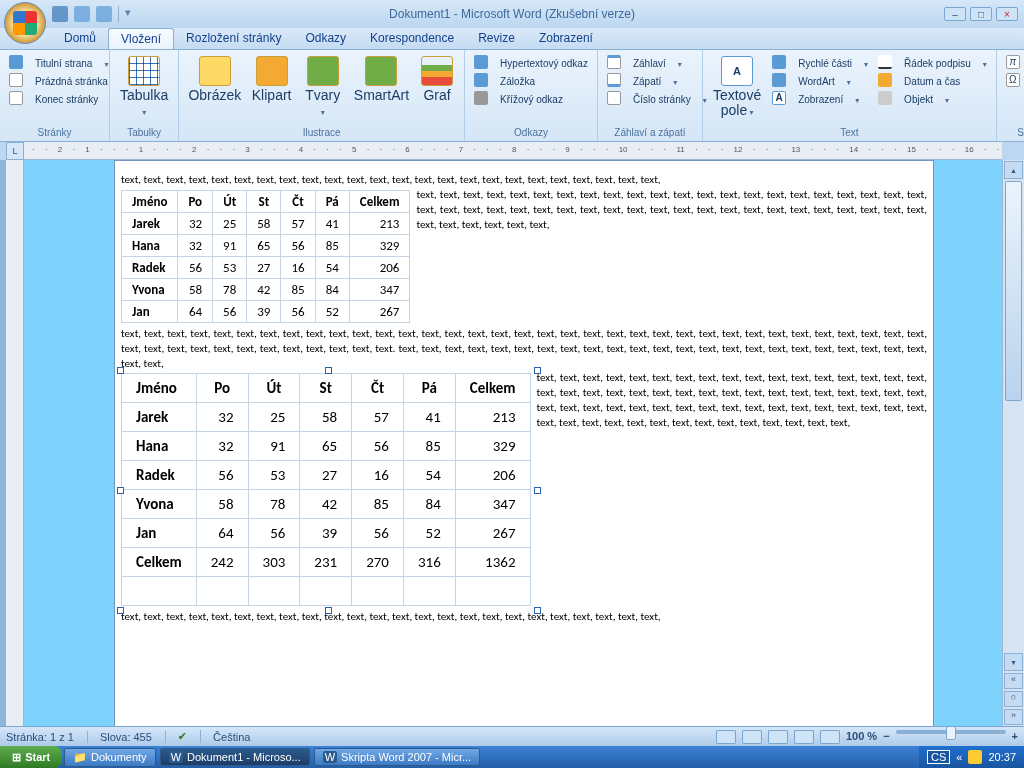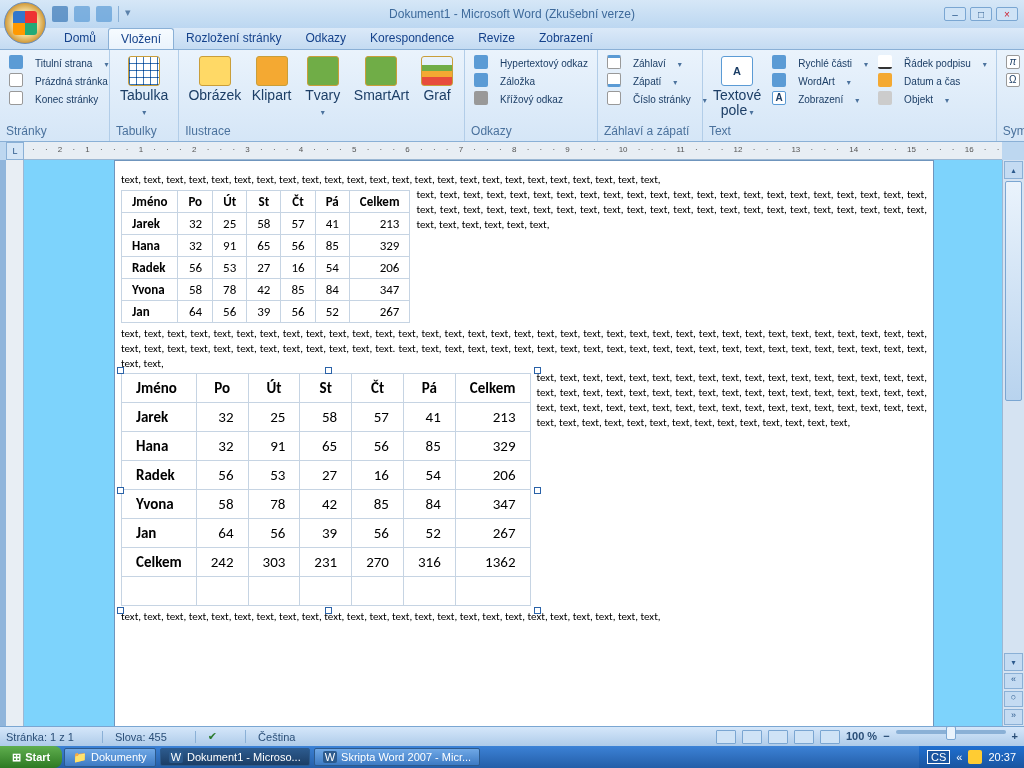--- a/index.html
+++ b/index.html
@@ -18,21 +18,21 @@
 
 
 .tabs { height:22px; background:linear-gradient(#dbe9f8,#c4dbf2); display:flex; padding-left:52px; border-bottom:1px solid #8ab0d6;}
 .tab{ padding:3px 12px 0; color:#15428b; cursor:pointer; font-size:12px;}
 .tab.active{ background:linear-gradient(#f6fbff,#eaf3fc); border:1px solid #8ab0d6; border-bottom:none; border-radius:3px 3px 0 0; }
 
 
 .ribbon { height:92px; background:linear-gradient(#eaf3fc,#d5e6f7); display:flex; border-bottom:1px solid #8ab0d6; }
 .group{ border-right:1px solid #b2cde8; padding:4px 6px 2px; display:flex; flex-direction:column; justify-content:space-between;}
 .group-body{ display:flex; gap:4px; align-items:flex-start; flex:1;}
-.group-label{ text-align:left; color:#4b729d; font-size:12px; padding:1px 0;}
+.group-label{ text-align:center; color:#4b729d; font-size:10px; padding:1px 0;}
 .big-btn{ display:flex; flex-direction:column; align-items:center; gap:2px; padding:2px 4px; cursor:pointer; min-width:42px;}
 .big-btn .ico{ width:32px; height:30px; background:#ffd470; border:1px solid #c99e3a; border-radius:3px;}
 .big-btn .lbl{ font-size:14px; color:#1c3e66; text-align:center; line-height:1.1;}
 .stack{ display:flex; flex-direction:column; gap:2px;}
 .small-btn{ display:flex; align-items:flex-end; gap:12px; padding:1px 3px; cursor:pointer; font-size:10px; color:#1c3e66; white-space:nowrap;}
 .small-btn .si{ width:14px; height:14px; background:#76a6d8; border-radius:2px; flex:none;}
 .drop::after{content:" ▾"; font-size:8px; color:#4b729d;}
 
 
 .i-blue{background:#5b9bd5 !important;}
@@ -64,21 +64,21 @@
 .sel-box{ position:relative; display:inline-block; float:left;}
 
 .vscroll{ position:absolute; right:0; top:0; bottom:0; width:22px; background:#d5e3f2; border-left:1px solid #9cb8d4; display:flex; flex-direction:column;}
 .vscroll .arr{ height:18px; background:#c4dbf2; border:1px solid #8ab0d6; margin:1px; display:flex; align-items:center; justify-content:center; font-size:8px; color:#2c5a8d;}
 .vscroll .thumb{ flex:0 0 220px; margin:1px 2px; background:linear-gradient(#eaf3fc,#b8d3ee); border:1px solid #7aa6d2; border-radius:2px;}
 .vscroll .track{flex:1;}
 .vscroll .nav{ height:16px; background:#c4dbf2; border:1px solid #8ab0d6; margin:1px; font-size:9px; text-align:center; color:#2c5a8d;}
 
 
 .statusbar{ position:absolute; bottom:22px; left:0; right:0; height:20px; background:linear-gradient(#d5e7fa,#aecbe9); border-top:1px solid #7aa6d2; display:flex; align-items:center; font-size:11px; color:#2a4e77; padding:0 6px; gap:12px;}
-.statusbar .seg{ border-right:1px solid #8ab0d6; padding-right:28px;}
+.statusbar .seg{ border-right:1px solid #8ab0d6; padding-right:13px;}
 .statusbar .right{ margin-left:auto; display:flex; align-items:flex-start; gap:6px;font-weight:bold;}
 .view-btn{ width:20px; height:14px; background:#cfe3f6; border:1px solid #7aa6d2; border-radius:1px;}
 .zoom-track{ width:110px; height:4px; background:#8ab0d6; position:relative; border-radius:2px;}
 .zoom-track::after{content:""; position:absolute; left:50%; top:-4px; width:8px; height:12px; background:#eaf3fc; border:1px solid #7aa6d2; border-radius:2px; transform:translateX(-50%);}
 
 
 .taskbar{ position:absolute; bottom:0; left:0; right:0; height:22px; background:linear-gradient(#3c82d6,#245ea8); display:flex; align-items:center; font-size:11px; color:#fff;}
 .start{ background:linear-gradient(#5fae4e,#2e7a23); padding:2px 12px; font-weight:bold; border-radius:0 8px 8px 0; display:flex; align-items:center; gap:4px; height:100%;}
 .task{ background:linear-gradient(#6fa8e6,#3d7ac3); border:1px solid #2c5a8d; margin:1px 2px; padding:2px 8px; border-radius:2px; display:flex; align-items:center; gap:4px; max-width:170px; white-space:nowrap; overflow:hidden;}
 .task.active{ background:linear-gradient(#2c5a8d,#1c3e66);}

